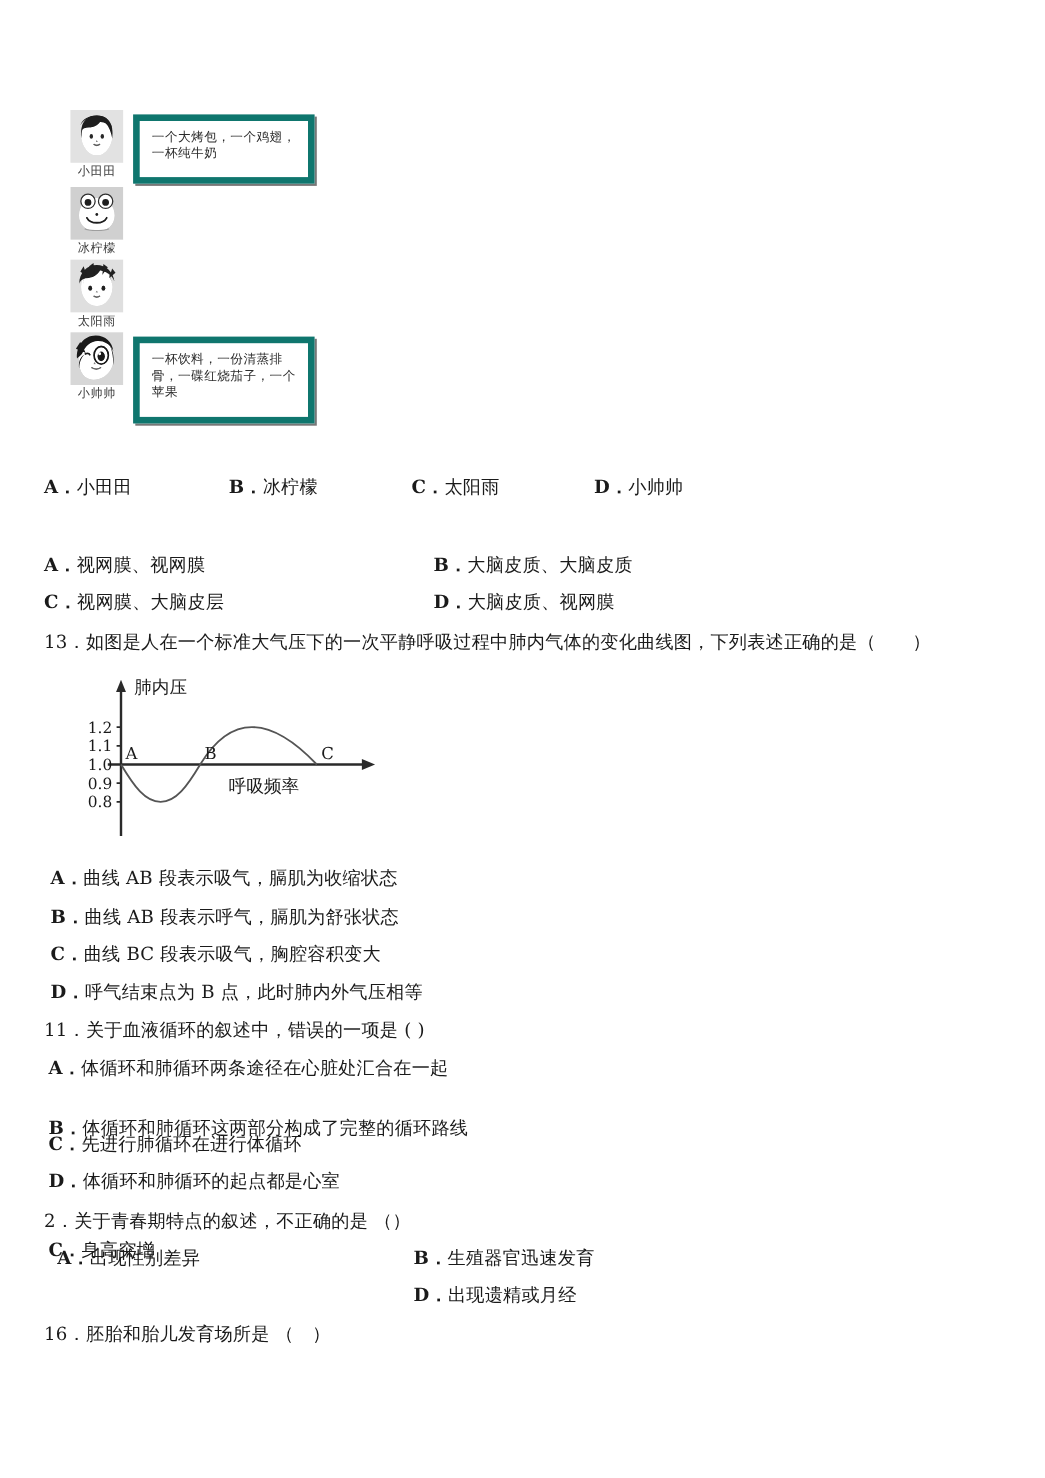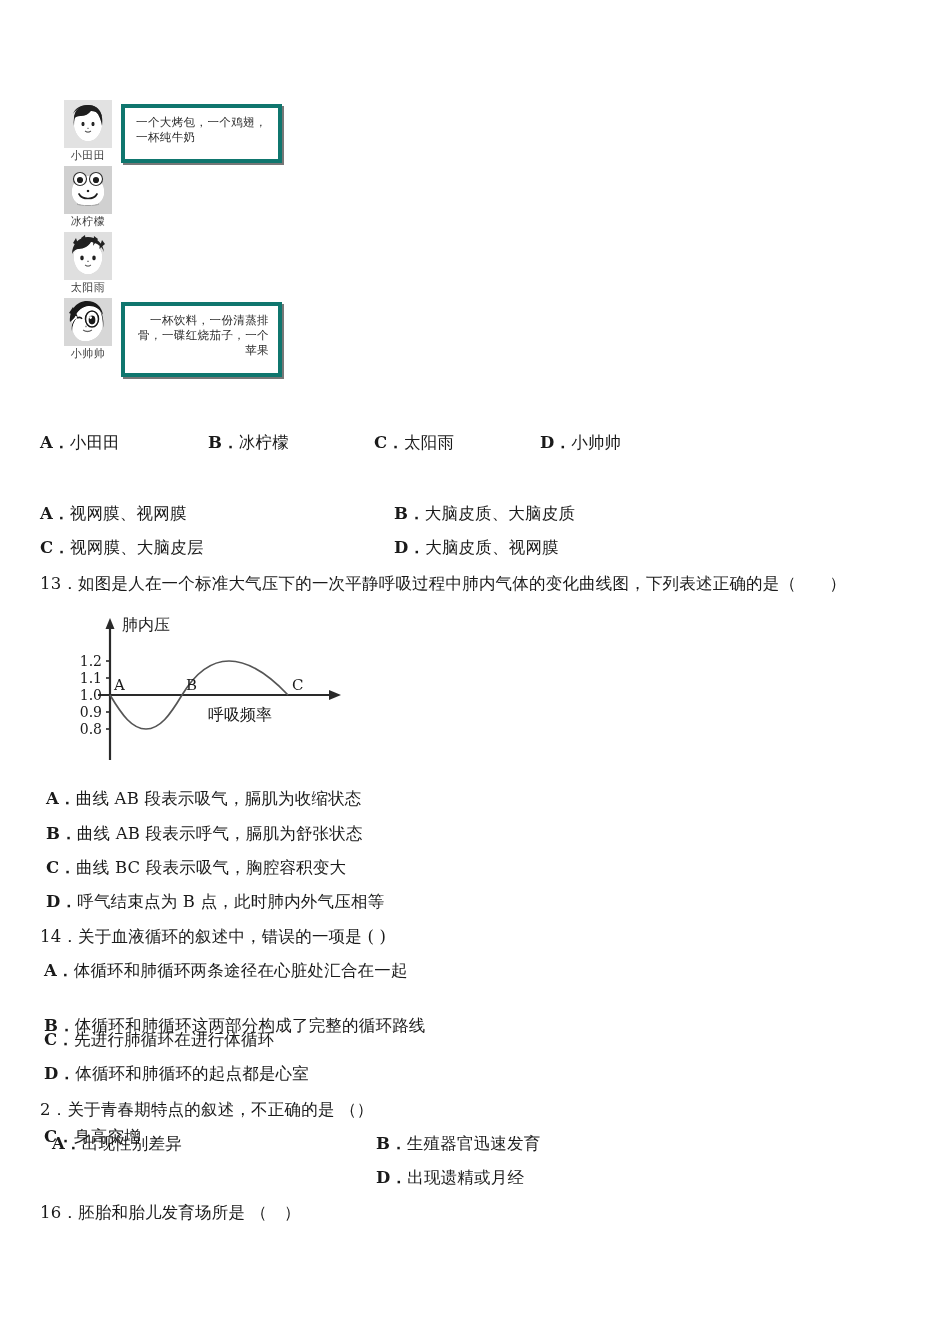--- a/index.html
+++ b/index.html
@@ -54,36 +54,36 @@
   .avatar-name {
     font-family: "DejaVu Sans", "Liberation Sans", sans-serif;
     font-size: 11px;
     line-height: 14px;
     margin-top: 1px;
     color: #3a3a3a;
     letter-spacing: 0.5px;
     white-space: nowrap;
   }
   .bubble {
-    border: 4px solid #0f766e;
+    border: 6px solid #0f766e;
     box-shadow: 2px 2px 0 #777;
     padding: 7px 9px 8px 11px;
     font-family: "DejaVu Sans", "Liberation Sans", sans-serif;
     font-size: 11.5px;
     line-height: 15px;
     color: #2b2b2b;
     background: #fff;
     width: 133px;
     letter-spacing: 0.4px;
     margin-top: 4px;
   }
   .bubble.b1 { height: 36px; }
   .bubble.b2 { height: 52px; }
   .bubble.b3 { height: 36px; }
-  .bubble.b4 { height: 52px; text-align: right; }
+  .bubble.b4 { height: 52px; }
 
   
   .qline {
     position: absolute;
     font-size: 16.5px;
     line-height: 22px;
     letter-spacing: 0.2px;
     white-space: nowrap;
   }
   .qstem { font-weight: 400; }
@@ -273,21 +273,21 @@
   <div class="qline" style="left:46px; top:823px;">
     <span class="opt-label">B．</span><span>曲线 AB 段表示呼气，膈肌为舒张状态</span>
   </div>
   <div class="qline" style="left:46px; top:857px;">
     <span class="opt-label">C．</span><span>曲线 BC 段表示吸气，胸腔容积变大</span>
   </div>
   <div class="qline" style="left:46px; top:891px;">
     <span class="opt-label">D．</span><span>呼气结束点为 B 点，此时肺内外气压相等</span>
   </div>
 
-  <div class="qline qstem" style="left:40px; top:926px;">14．关于血液循环的叙述中，错误的一项是 ( )</div>
+  <div class="qline qstem" style="left:40px; top:926px;">11．关于血液循环的叙述中，错误的一项是 ( )</div>
   <div class="qline" style="left:44px; top:960px;">
     <span class="opt-label">A．</span><span>体循环和肺循环两条途径在心脏处汇合在一起</span>
   </div>
   <div class="qline" style="left:44px; top:995px;margin-top:20px;">
     <span class="opt-label">B．</span><span>体循环和肺循环这两部分构成了完整的循环路线</span>
   </div>
   <div class="qline" style="left:44px; top:1029px;">
     <span class="opt-label">C．</span><span>先进行肺循环在进行体循环</span>
   </div>
   <div class="qline" style="left:44px; top:1063px;">

